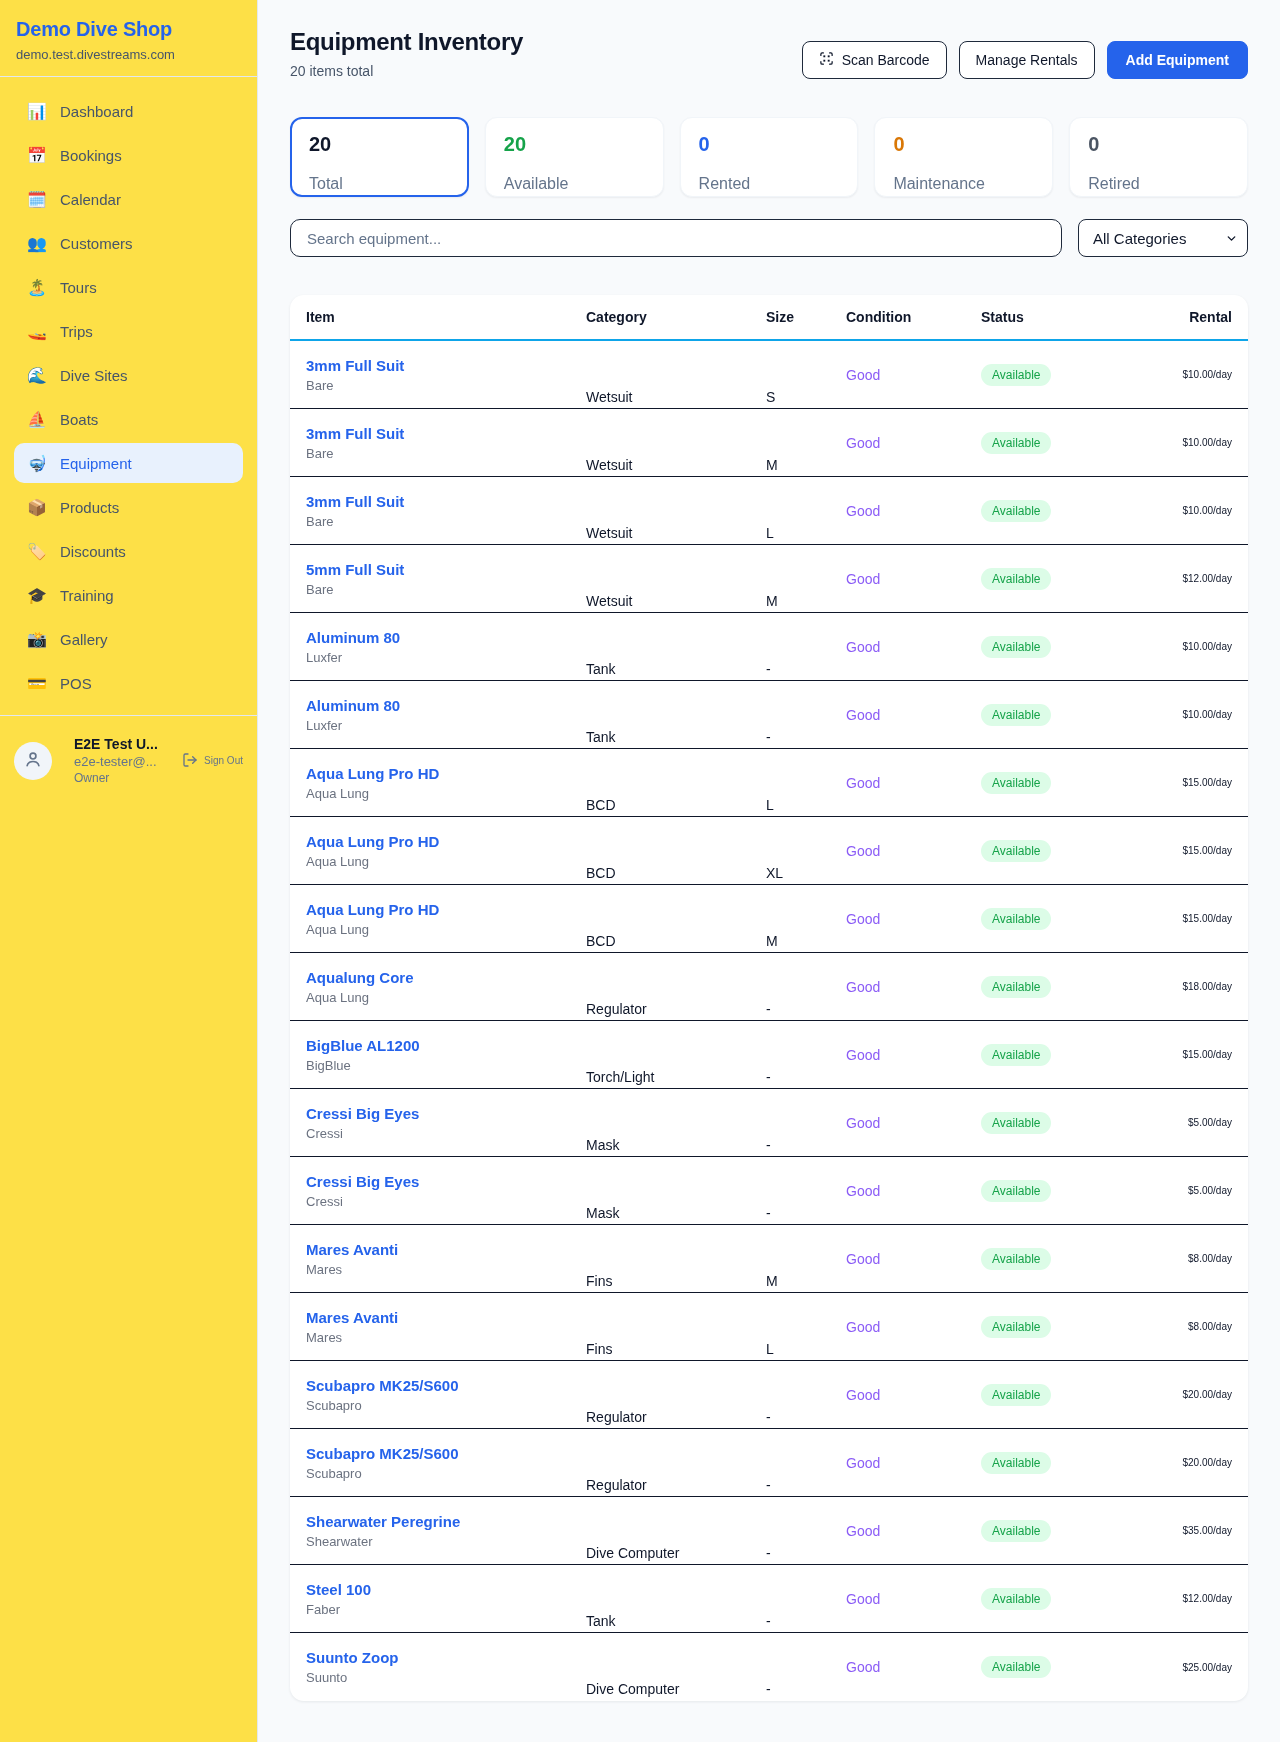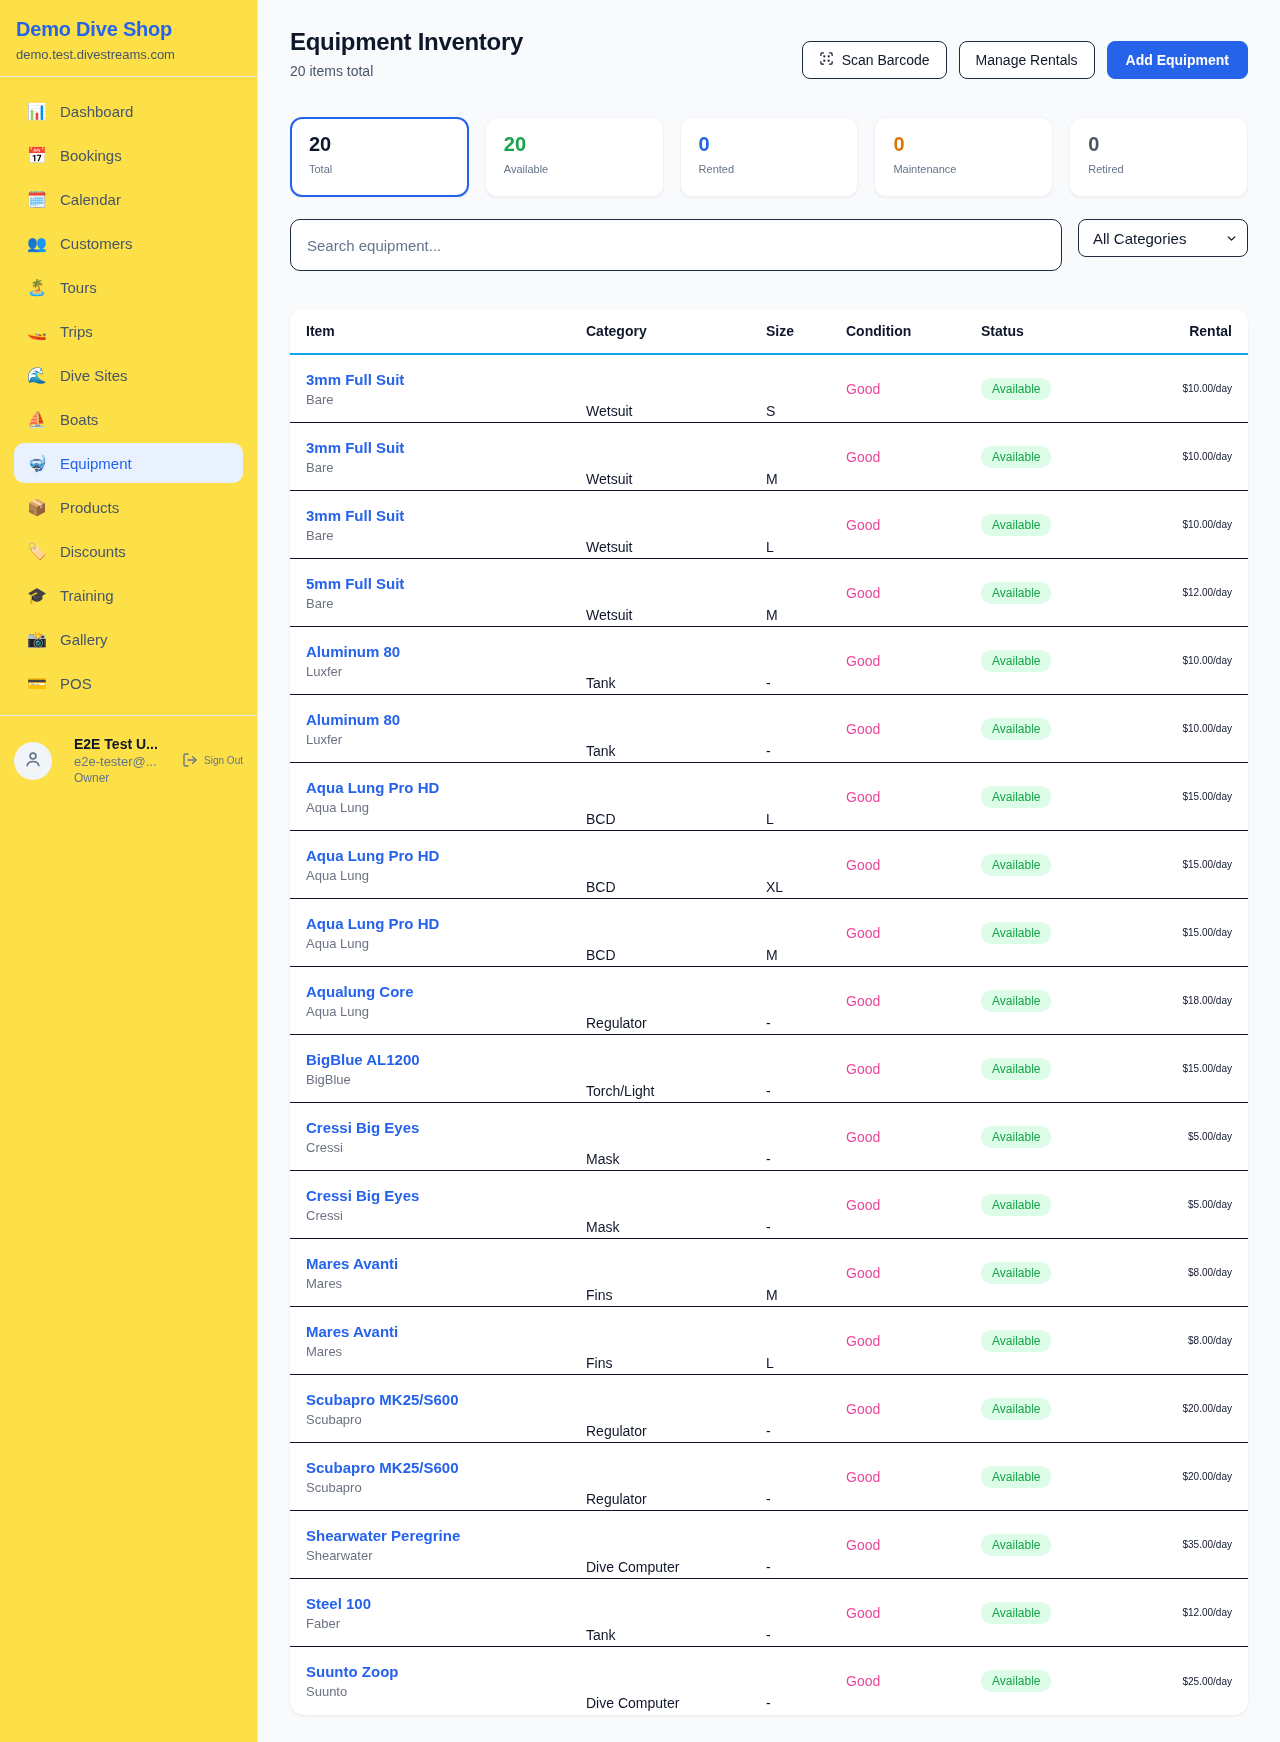--- a/index.html
+++ b/index.html
@@ -44,25 +44,25 @@
          color:#0f172a; font-weight:500; font-family:inherit; }
   .btn-primary { background:#2563eb; border:1px solid #2563eb; color:#fff; font-weight:600;
                  padding:0 18px; }
 
   
   .stats { display:flex; gap:16px; margin-top:38px; }
   .stat-card { flex:1; background:#fff; border:1px solid #f1f5f9; border-radius:12px;
                padding:15px 18px; height:80px; box-shadow:0 1px 2px rgba(15,23,42,.06); cursor:pointer; }
   .stat-card.selected { border:2px solid #2563eb; padding:14px 17px; }
   .stat-value { font-size:20px; font-weight:700; }
-  .stat-label { font-size:11px; color:#64748b; margin-top:7px; }
+  .stat-label { font-size:16px; color:#64748b; margin-top:19px; }
 
   
   .filters { display:flex; gap:16px; margin-top:22px; }
-  .search-input { flex:1; height:52px; border:1px solid #1e293b; border-radius:10px;
+  .search-input { flex:1; height:38px; border:1px solid #1e293b; border-radius:10px;
                   padding:0 16px; font-size:15px; color:#0f172a; background:#fff; font-family:inherit;
                   outline:none; }
   .search-input::placeholder { color:#64748b; }
   .select-wrap { position:relative; width:170px; flex:0 0 170px; }
   .select-wrap select { width:100%; height:38px; border:1px solid #1e293b; border-radius:8px;
                   background:#fff; font-size:15px; color:#0f172a; padding:0 30px 0 14px;
                   appearance:none; -webkit-appearance:none; font-family:inherit; cursor:pointer; }
   .select-chevron { position:absolute; right:10px; top:12px; pointer-events:none; color:#0f172a; }
 
   
@@ -71,21 +71,21 @@
   .tgrid { display:grid; grid-template-columns:280px 180px 80px 135px 160px 1fr;
            align-items:center; padding:0 16px; }
   .thead { height:46px; border-bottom:2px solid #0ea5e9; }
   .th { font-size:14px; font-weight:700; color:#0f172a; }
   .th:last-child { text-align:right; }
   .trow { height:68px; border-bottom:1px solid #0f172a; }
   .trow:last-child { border-bottom:none; }
   .item-name { color:#2563eb; font-size:15px; font-weight:700; cursor:pointer; }
   .item-brand { color:#6b7280; font-size:13px; margin-top:4px; }
   .cell { font-size:14px; color:#0f172a;margin-top:44px; }
-  .good { font-size:14px; color:#ec4899; cursor:pointer; }
+  .good { font-size:14px; color:#8b5cf6; cursor:pointer; }
   .badge { display:inline-block; background:#dcfce7; color:#16a34a; font-size:12px;
            padding:4px 11px; border-radius:999px; }
   .rental { text-align:right; font-size:10px; color:#0f172a; font-weight:400; }
 </style>
 </head>
 <body>
 
 <div class="app">
 
   <aside class="sidebar">

